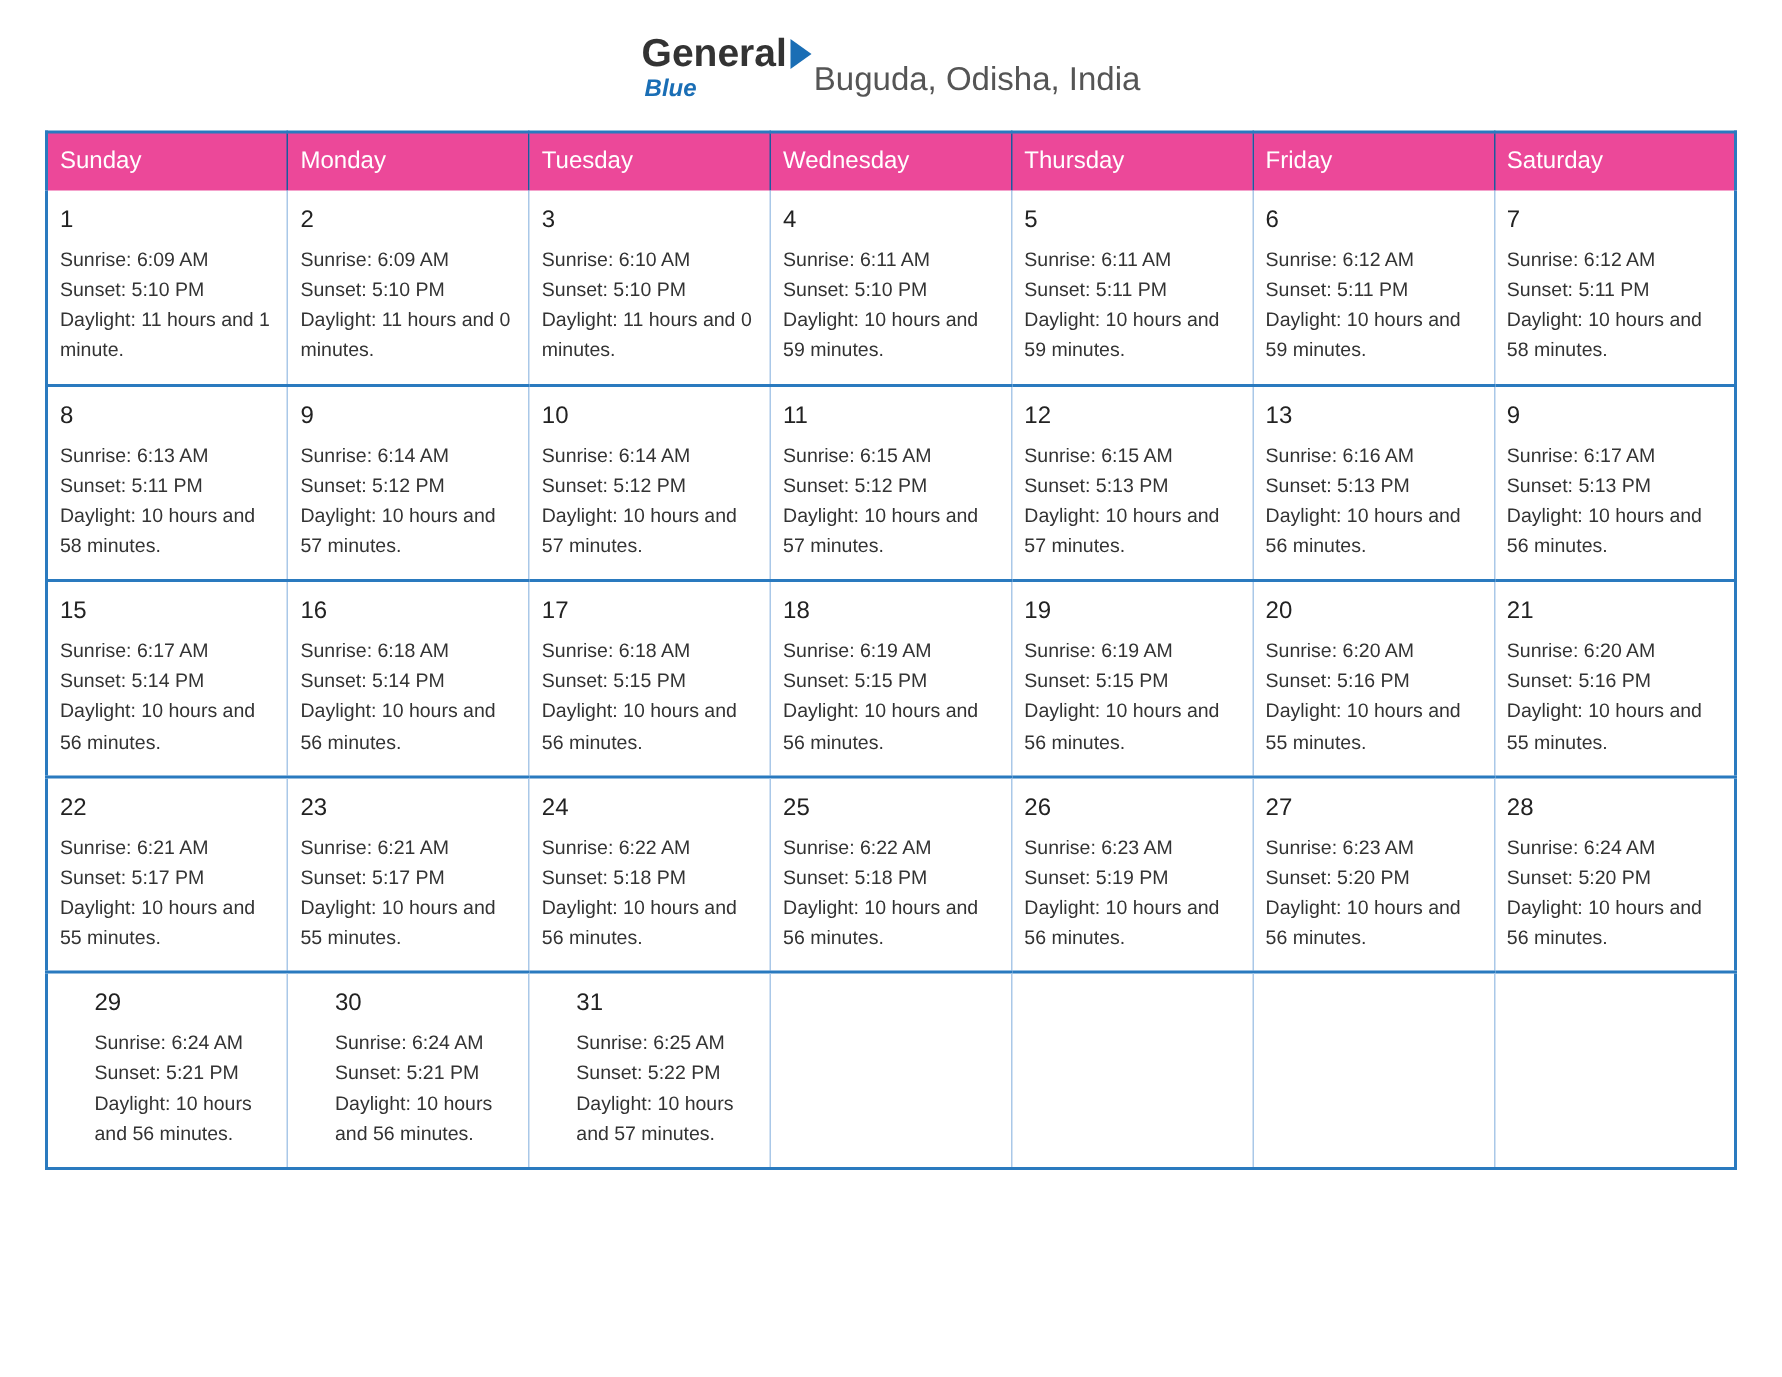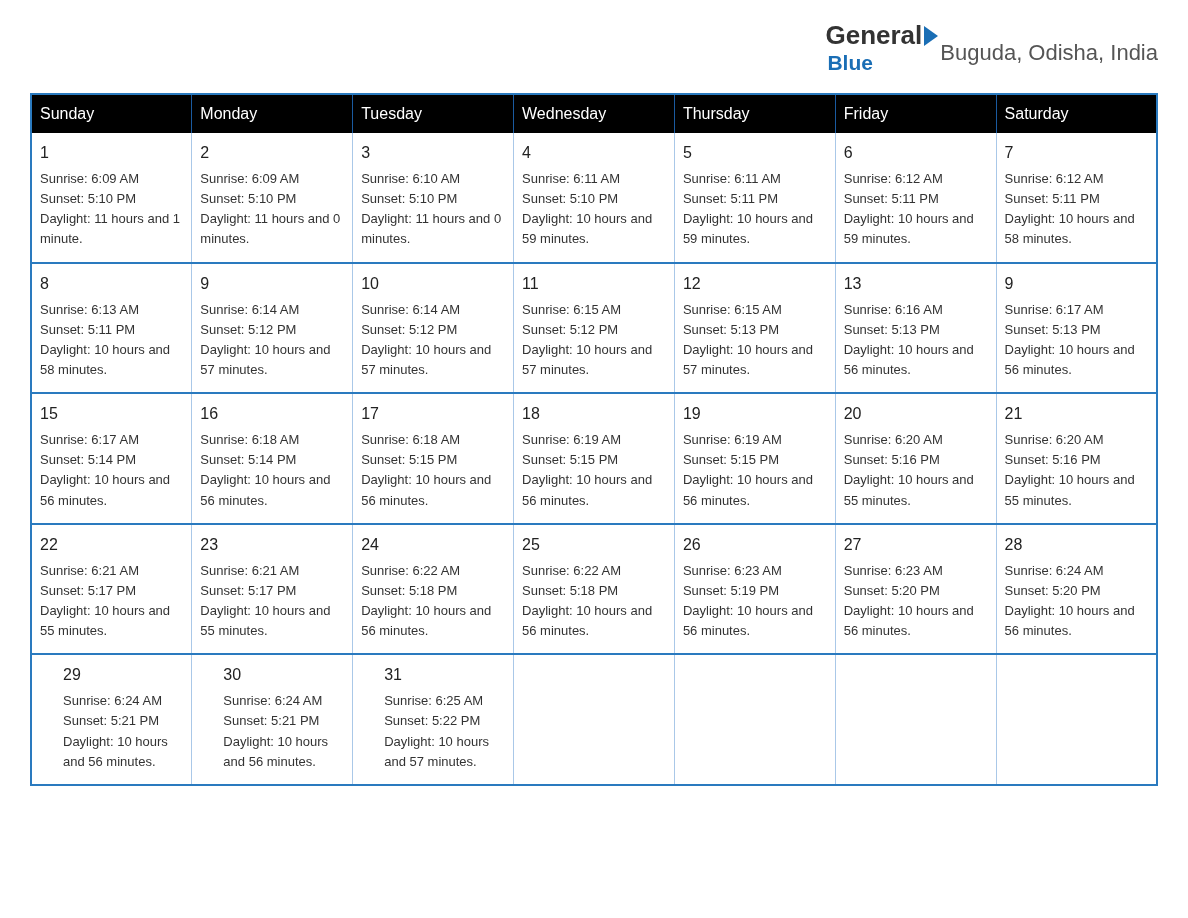--- a/index.html
+++ b/index.html
@@ -5,21 +5,21 @@
     * { margin: 0; padding: 0; box-sizing: border-box; }
     body {
       font-family: Arial, sans-serif;
       background: #fff;
       width: 1188px;
       min-height: 918px;
       padding: 20px 30px;
     }
     .header {
       display: flex;
-      justify-content: flex-end;
+      justify-content: center;
       align-items: flex-start;
       margin-bottom: 18px;
     }
     .logo {
       display: flex;
       flex-direction: column;
       align-items: flex-start;
     }
     .logo-text {
       display: flex;
@@ -36,23 +36,24 @@
       height: 0;
       border-left: 14px solid #1a6eb5;
       border-top: 10px solid transparent;
       border-bottom: 10px solid transparent;
       display: inline-block;
       margin: 0 2px;
       align-self: center;
     }
     .logo-subtitle {
       color: #1a6eb5;
-      font-size: 21px;
+      font-size: 16px;
       font-weight: bold;
       margin-left: 2px;
+      font-style: italic;
     }
     .title-section {
       text-align: right;
     }
     .month-title {
       font-size: 52px;
       font-weight: normal;
       color: #222;
       line-height: 1.1;
     }
@@ -60,21 +61,21 @@
       font-size: 22px;
       color: #555;
       margin-top: 20px;
     }
     .calendar {
       width: 100%;
       border-collapse: collapse;
       border: 2px solid #2a7abf;
     }
     .calendar th {
-      background-color: #000000;
+      background-color: #ec4899;
       color: #fff;
       padding: 10px 8px;
       text-align: left;
       font-size: 16px;
       font-weight: normal;
       border-right: 1px solid #1a5a9f;
     }
     .calendar th:last-child {
       border-right: none;
     }

